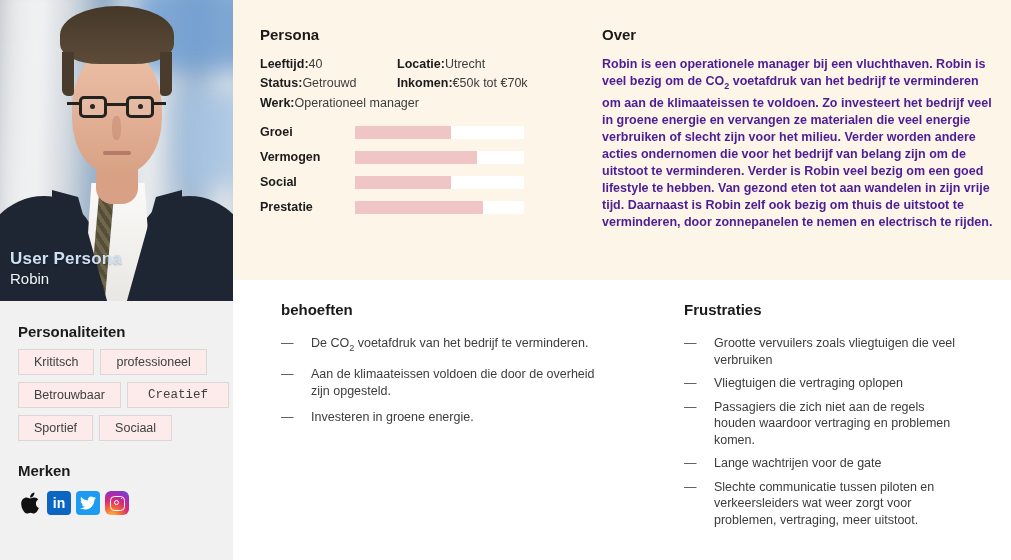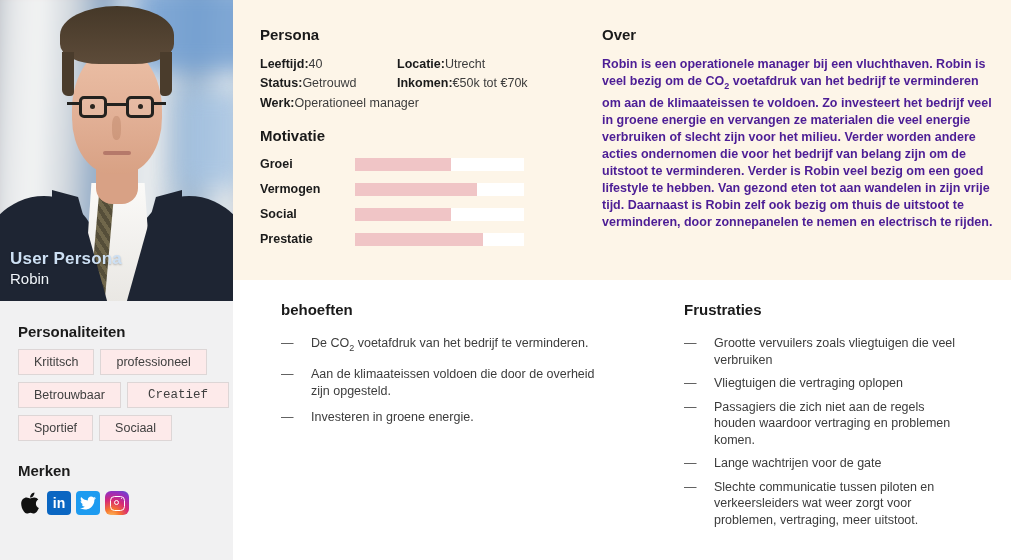--- a/index.html
+++ b/index.html
@@ -213,21 +213,20 @@
           </span>
         </div>
         <div class="field-row werk">
           <span class="field-cell">
             <span class="field-label">Werk:</span>
             <span class="field-value">Operationeel manager</span>
           </span>
         </div>
       </div>
 
-      <div class="section-heading motivatie-heading">Motivatie</div>
       <div class="bars">
         <div class="bar-row">
           <span class="bar-label">Groei</span>
           <span class="bar-track">
               <span class="bar-fill" style="display: block; width: 57%;"></span>
             </span>
         </div>
         <div class="bar-row">
           <span class="bar-label">Vermogen</span>
           <span class="bar-track">

